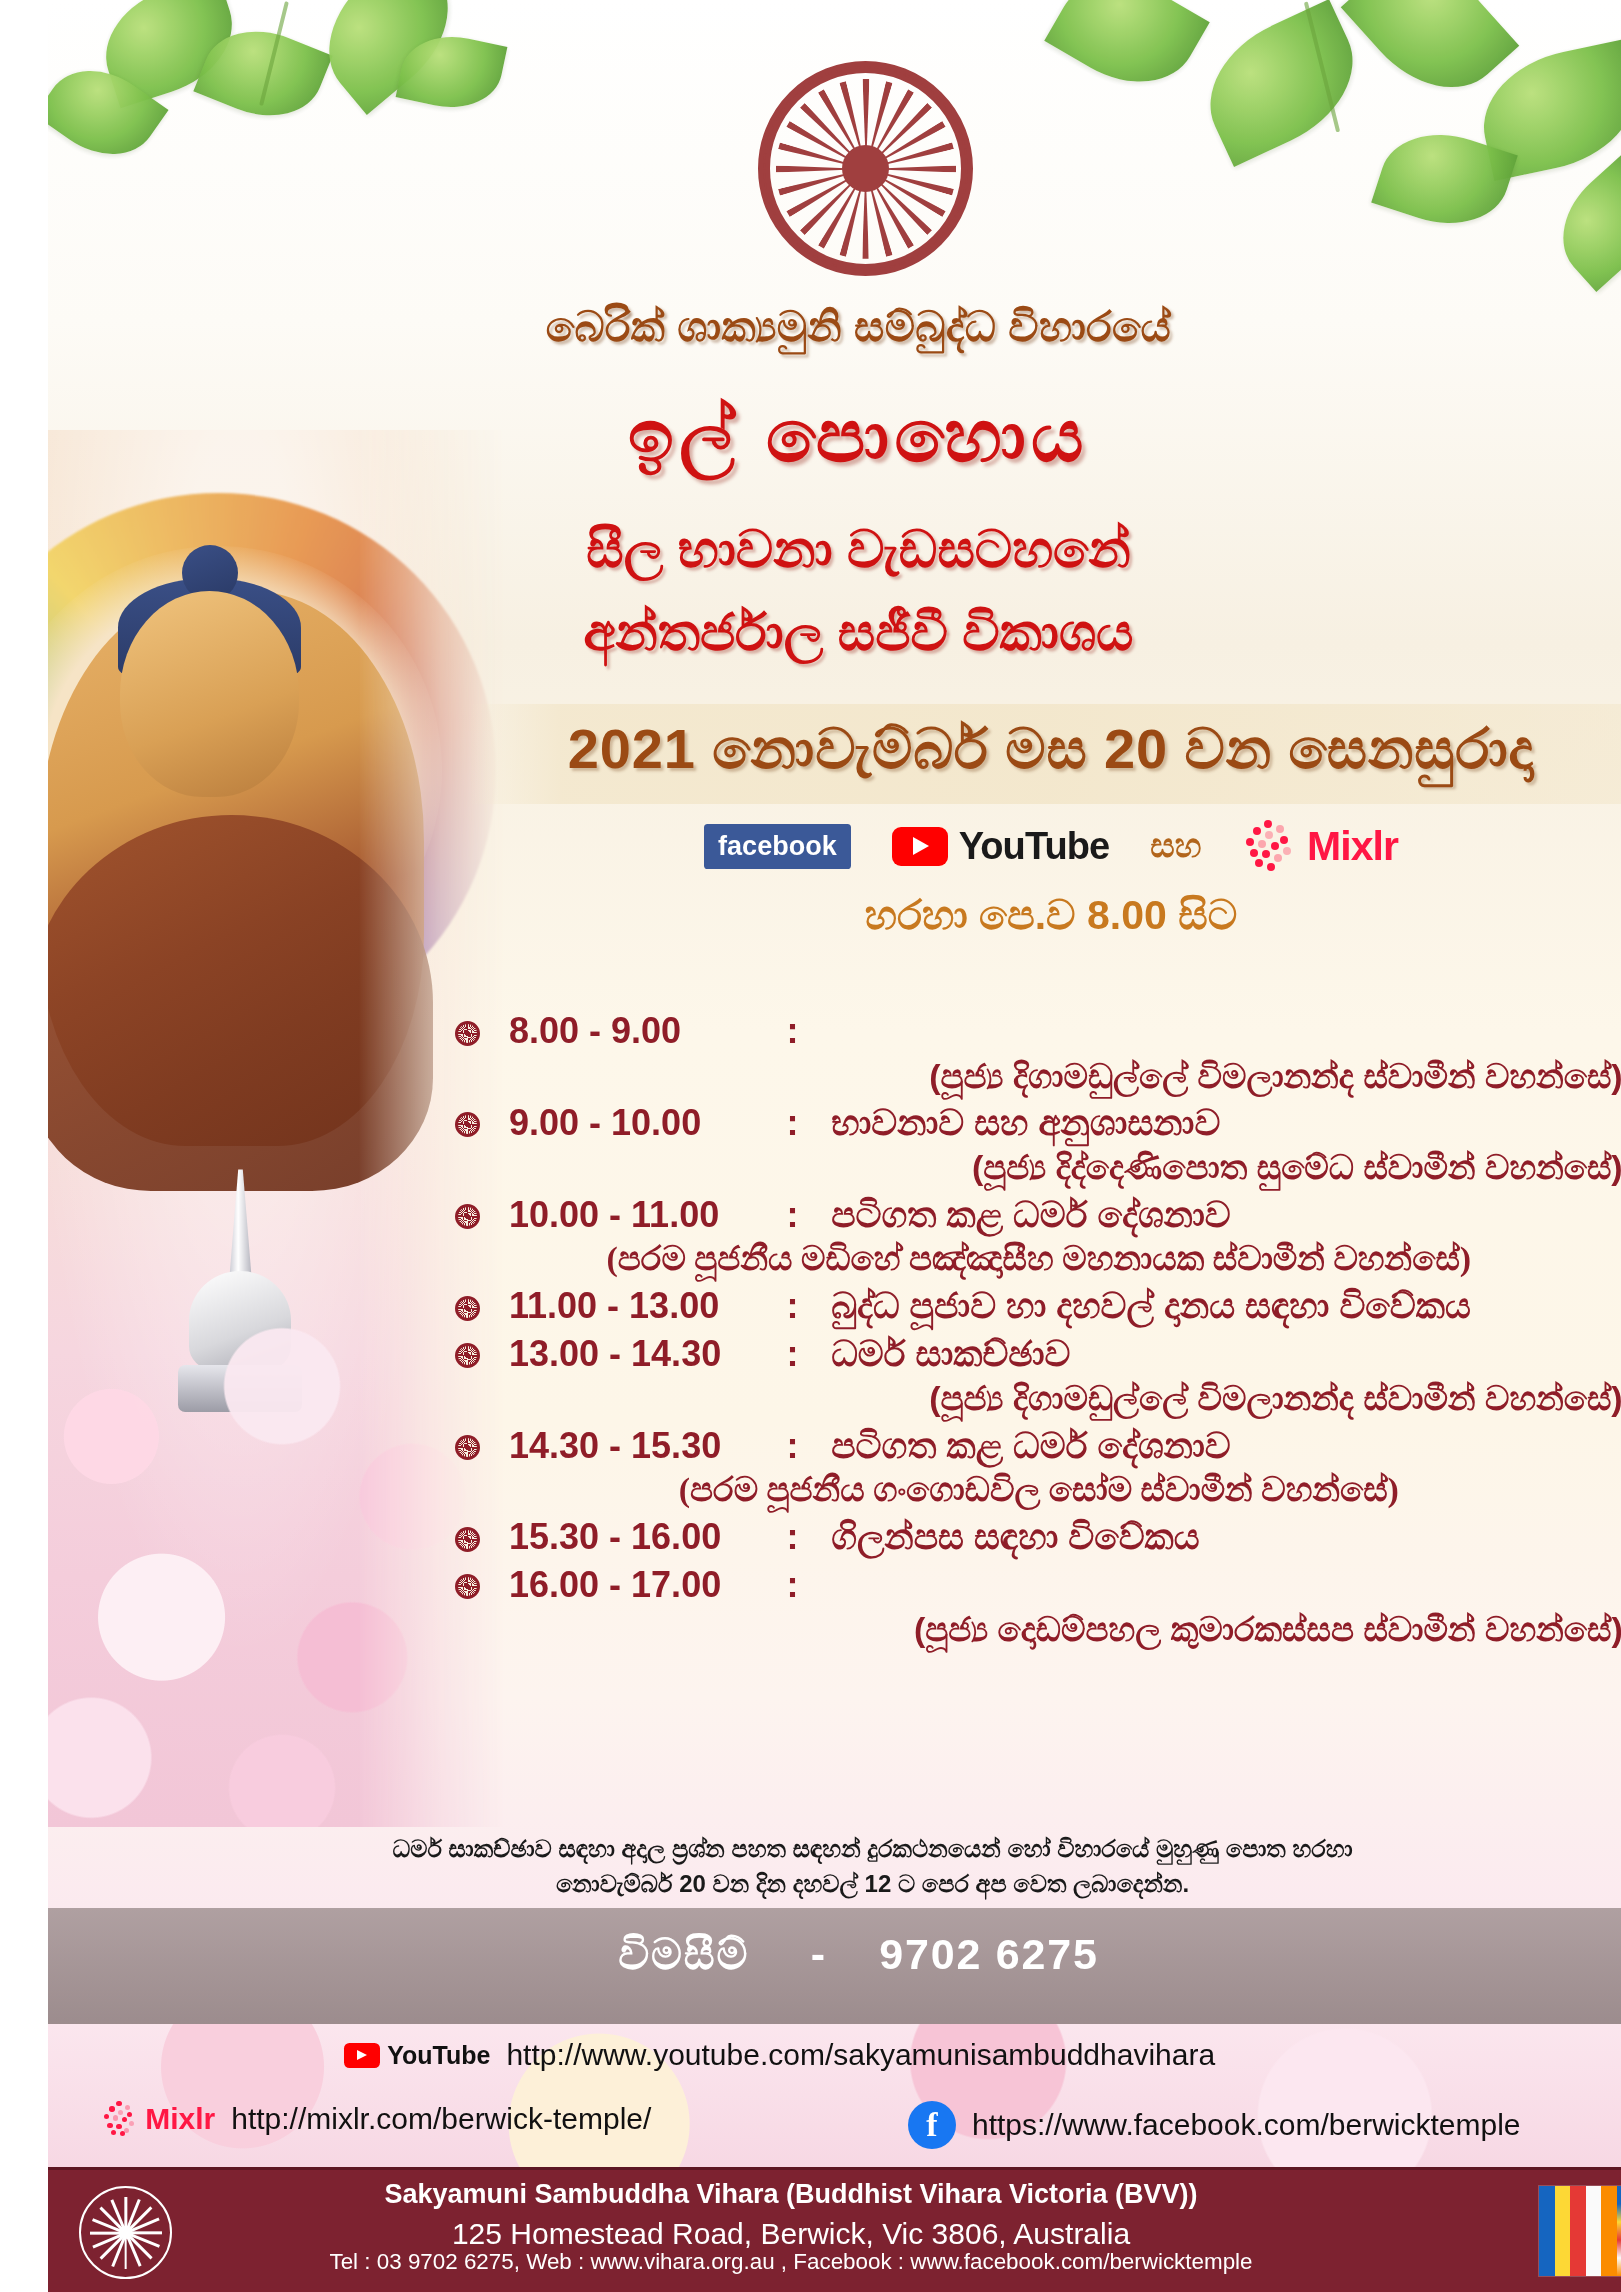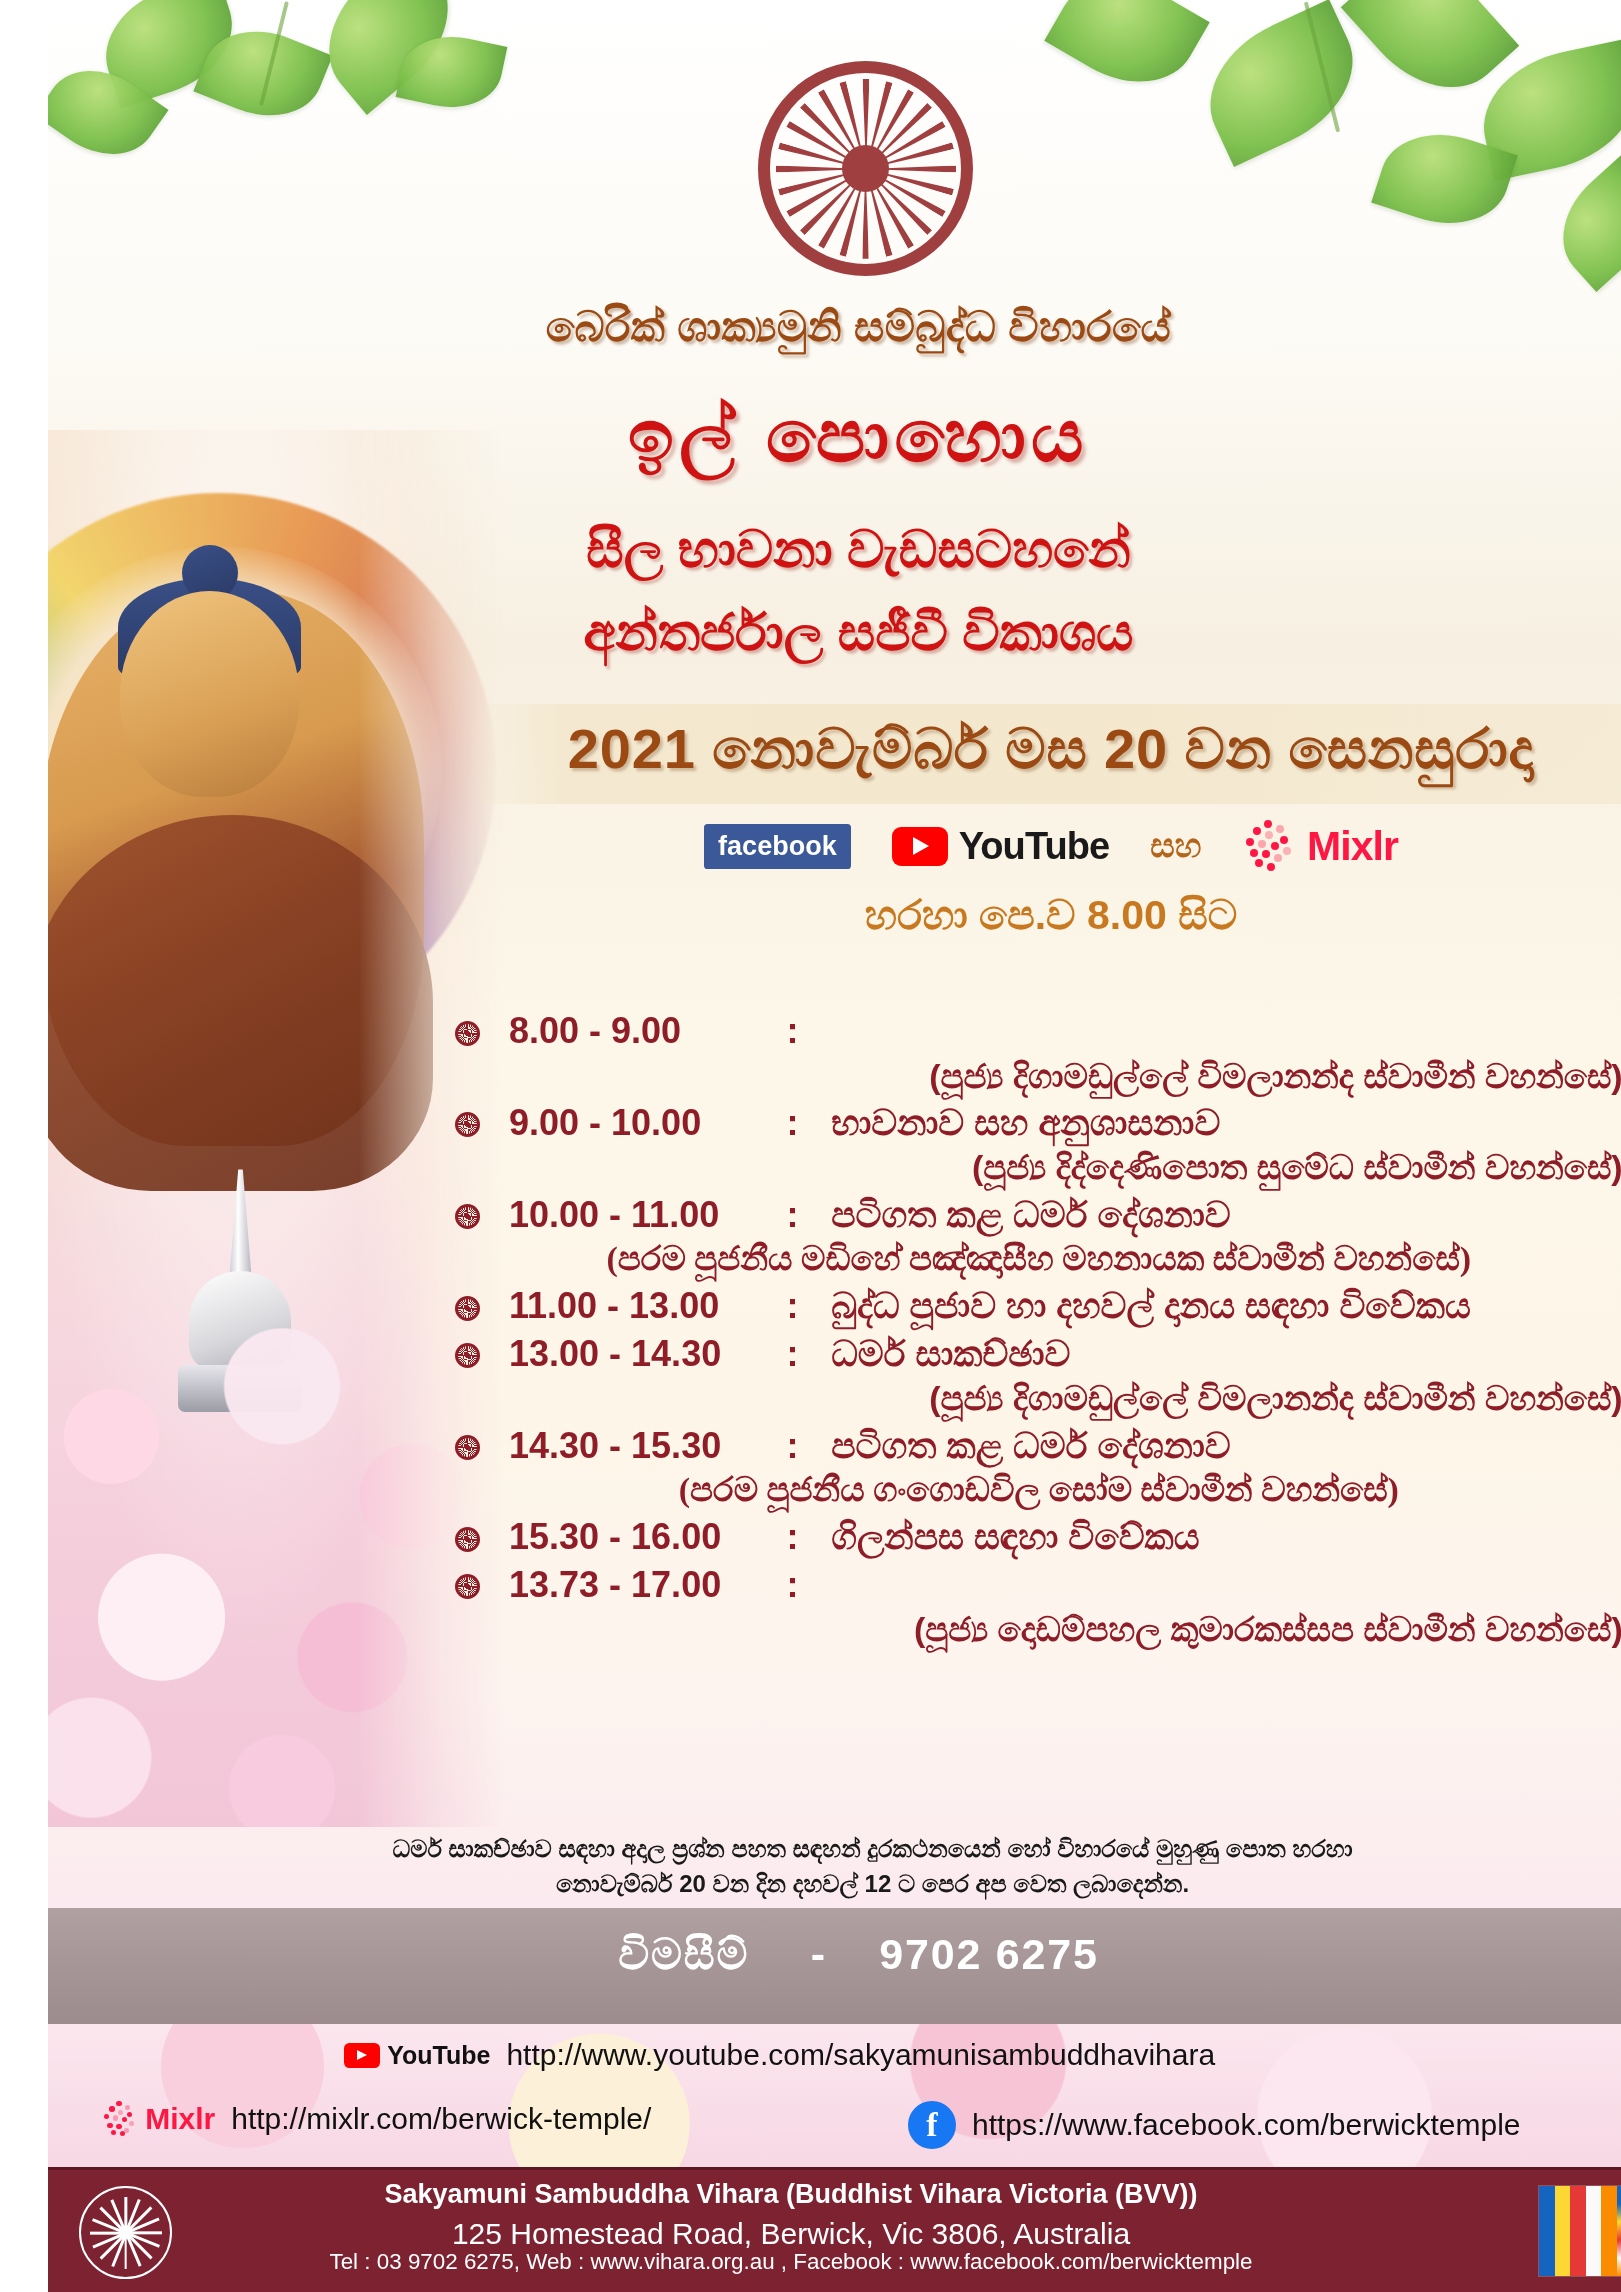--- a/index.html
+++ b/index.html
@@ -356,21 +356,21 @@
           <span class="bullet"></span>
           <span class="time">15.30 - 16.00</span>
           <span class="colon">:</span>
           <span class="desc">ගිලන්පස සඳහා විවේකය</span>
         </div>
       </div>
 
       <div class="row">
         <div class="rowmain">
           <span class="bullet"></span>
-          <span class="time">13.73 - 17.00</span>
+          <span class="time">16.00 - 17.00</span>
           <span class="colon">:</span>
         </div>
         <div class="speaker">(පූජ්‍ය දොඩම්පහල කුමාරකස්සප ස්වාමීන් වහන්සේ)</div>
       </div>
 
     </div>
 
     <div class="note">
       <div>ධර්ම සාකච්ඡාව සඳහා අදාල ප්‍රශ්න පහත සඳහන් දුරකථනයෙන් හෝ විහාරයේ මුහුණු පොත හරහා</div>
       <div>නොවැම්බර්  20 වන දින දහවල් 12 ට පෙර අප වෙත ලබාදෙන්න.</div>

